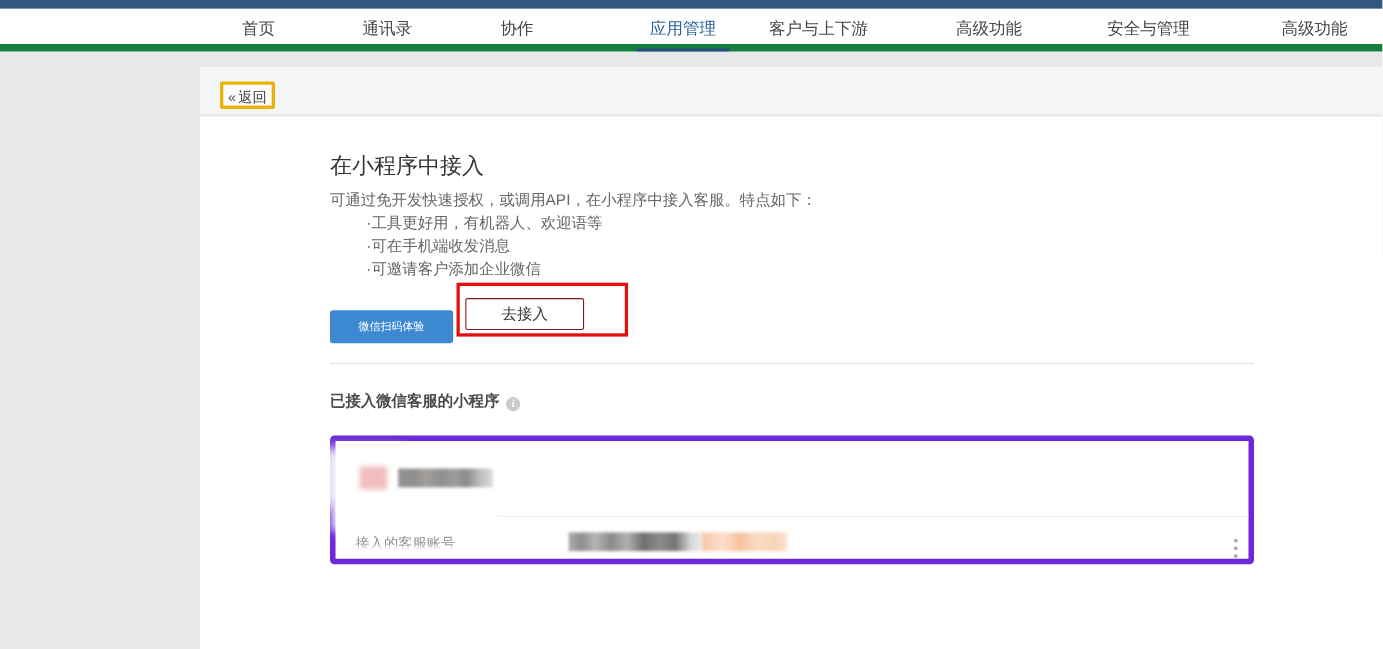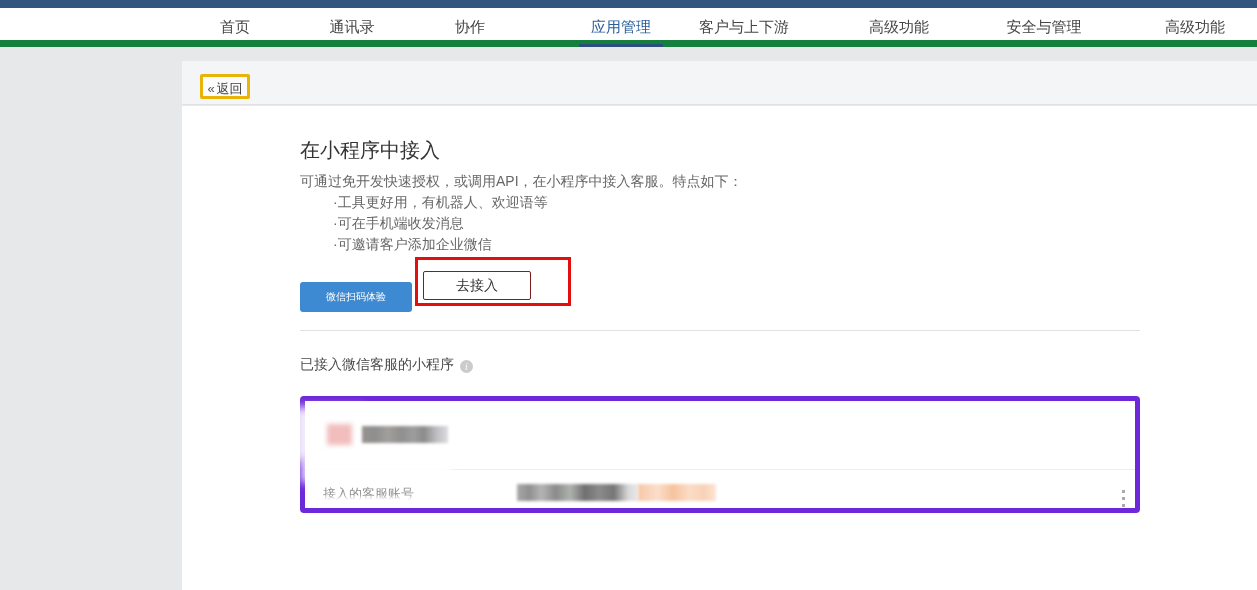--- a/index.html
+++ b/index.html
@@ -38,21 +38,21 @@
     font-family:inherit;
     margin-top:10px;
   }
   .highlight-box { position:absolute; left:415px; top:257px; width:156px; height:49px; border:3px solid #e30f0f; background:transparent; }
   .btn-secondary {
     position:absolute; left:423px; top:271px; width:108px; height:29px;
     background:#ffffff; border:1px solid #7f1d1d; border-radius:2px;
     font-size:14px; color:#333333; cursor:pointer; font-family:inherit;
   }
   .divider { position:absolute; left:300px; top:330px; width:840px; height:1px; background:#e1e1e1; }
-  .section-header { position:absolute; left:300px; top:356px; font-size:14px; color:#4a4a4a; }
+  .section-header { position:absolute; left:300px; top:356px; font-size:14px; color:#4a4a4a;font-weight:bold; }
   .info-icon {
     display:inline-block; width:13px; height:13px; border-radius:50%;
     background:#cbcbcb; color:#ffffff; font-size:10px; font-style:italic;
     font-family:"Liberation Serif","DejaVu Serif",serif; text-align:center; line-height:13px;
     margin-left:6px; vertical-align:-1px;
   }
   
   .card { position:absolute; left:300px; top:396px; width:840px; height:117px; background:#ffffff; border:5px solid #6d28d9; border-radius:4px; }
   .card-divider { position:absolute; left:0; top:68px; width:100%; height:1px; background:#ededed; }
   .halo-a { position:absolute; left:-12px; top:6px; width:72px; height:54px; background:rgba(255,255,255,0.9); filter:blur(5px); z-index:2; }

